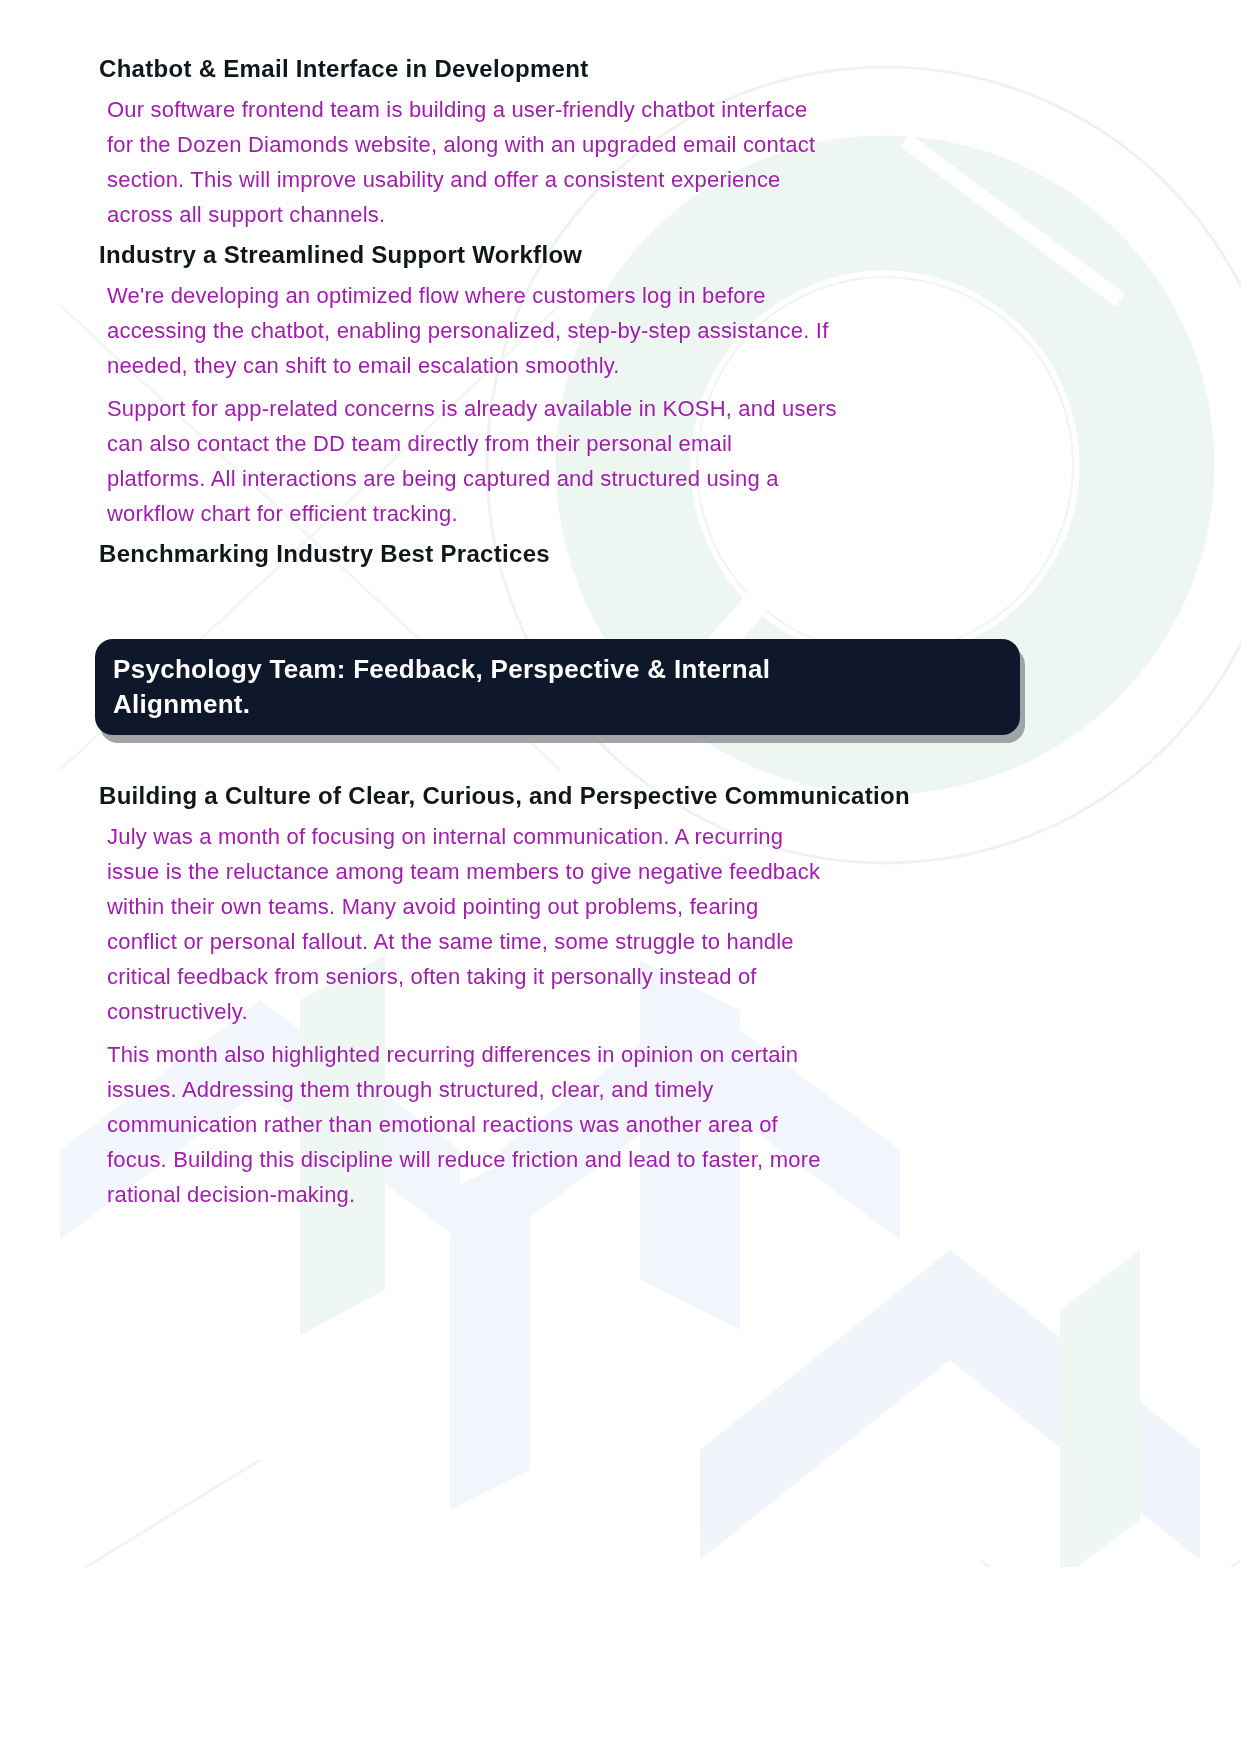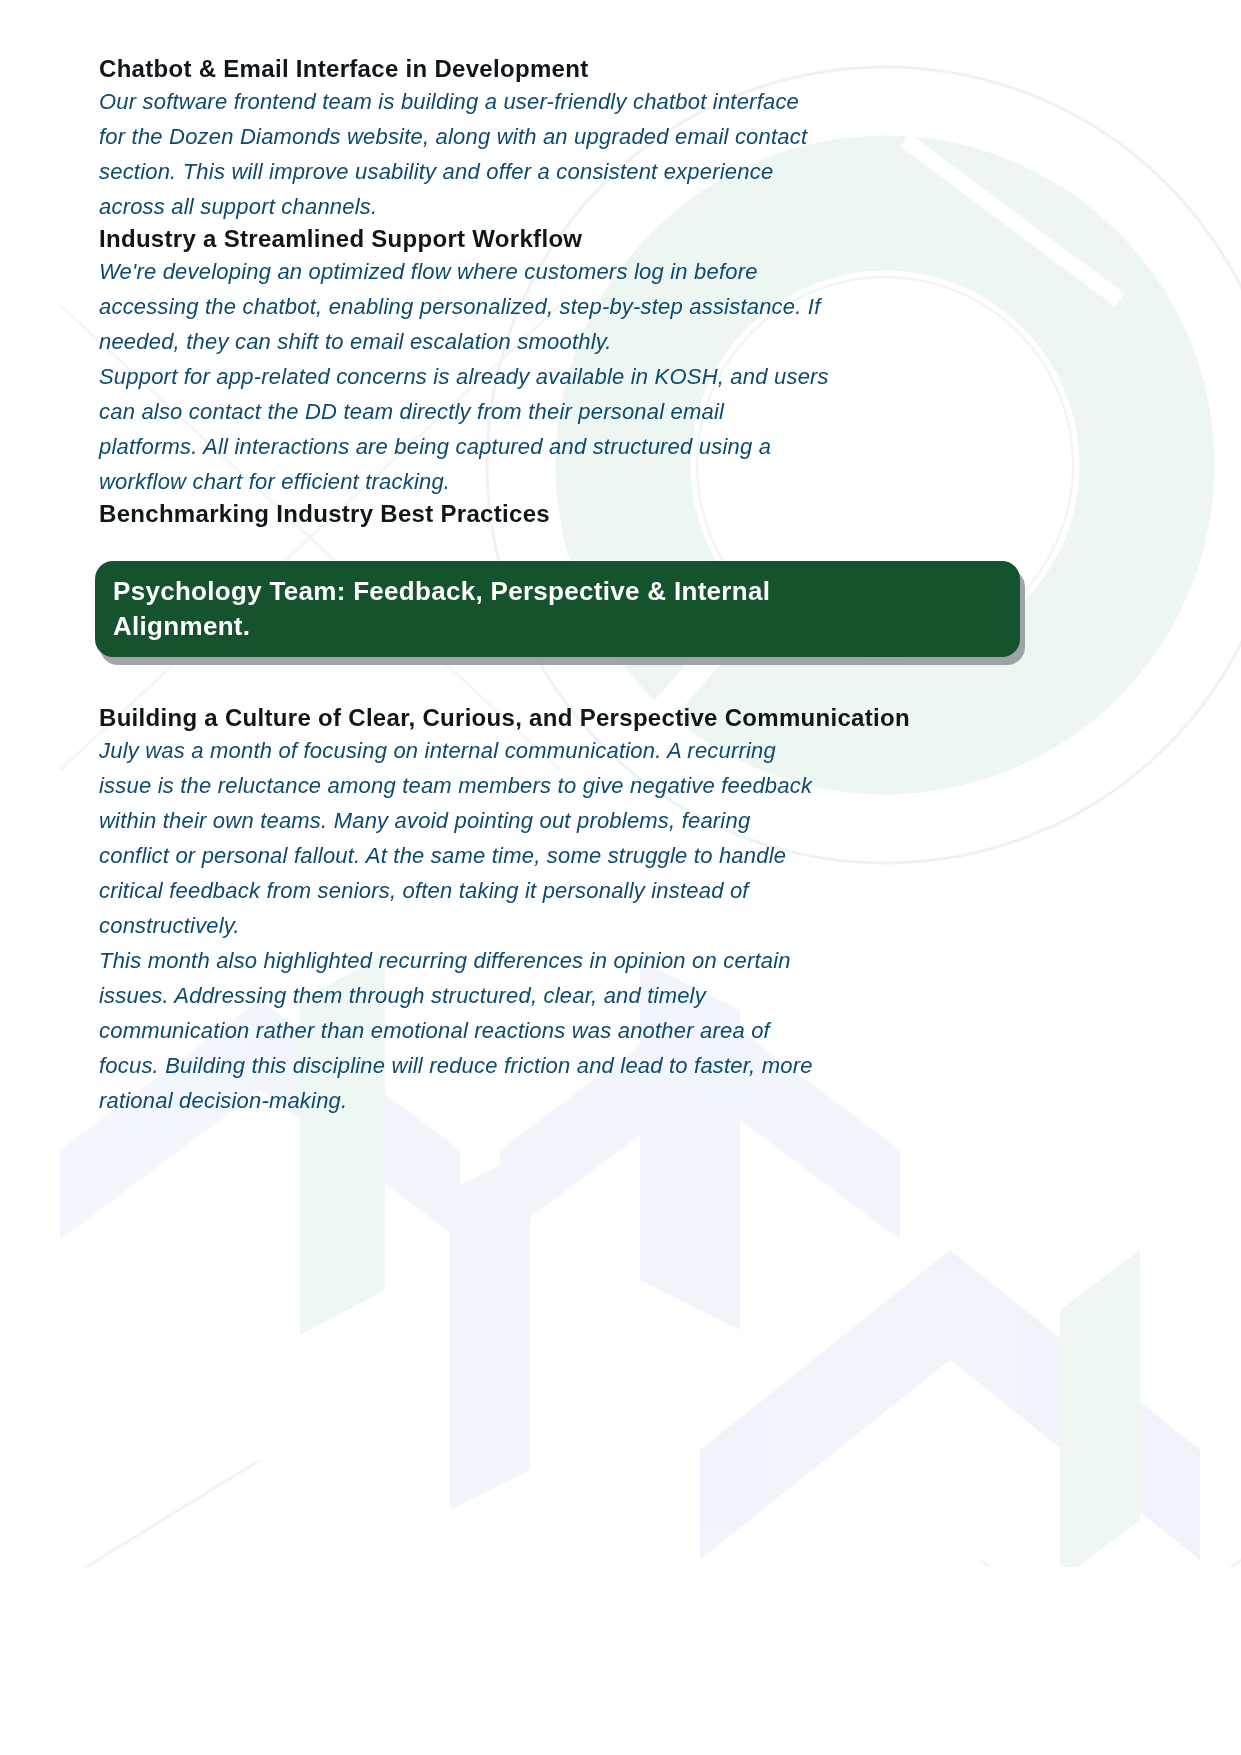--- a/index.html
+++ b/index.html
@@ -10,30 +10,30 @@
     font-family:"Liberation Sans",sans-serif;
     overflow:hidden;
   }
   .watermark{position:absolute;left:0;top:0;z-index:0;pointer-events:none;}
   .content{position:absolute;inset:0;z-index:1;padding:54px 0 0 99px;box-sizing:border-box;}
   h3.sec-heading{
     margin:0;font-size:24px;line-height:30px;font-weight:700;
     color:#10171b;letter-spacing:.3px;white-space:nowrap;
   }
   p.body-par{
-    margin:0;width:920px;font-size:22px;line-height:35px;
-    color:#0c4a6e;letter-spacing:.2px;white-space:pre-line;font-style:italic;
+    margin:8px;width:920px;font-size:22px;line-height:35px;
+    color:#a21caf;letter-spacing:.2px;white-space:pre-line;
   }
   
   .mb32{margin-bottom:32px}.mb34{margin-bottom:34px}.mb30{margin-bottom:30px}
   .mb40{margin-bottom:40px}.mb42{margin-bottom:42px}.mb36{margin-bottom:36px}.mb0{margin-bottom:0}
   .banner{
-    margin:32px 0 46px -4px;
+    margin:70px 0 46px -4px;
     width:925px;box-sizing:border-box;
-    background:#14532d;color:#ffffff;
+    background:#0f172a;color:#ffffff;
     border-radius:18px;
     padding:13px 24px 13px 18px;
     box-shadow:5px 8px 0 rgba(138,143,148,.8);
   }
   .banner .banner-title{
     font-size:26px;line-height:35px;font-weight:700;
     letter-spacing:.3px;white-space:pre-line;
   }
   .page-footer{
     position:absolute;left:0;right:0;top:1666px;height:54px;z-index:1;

